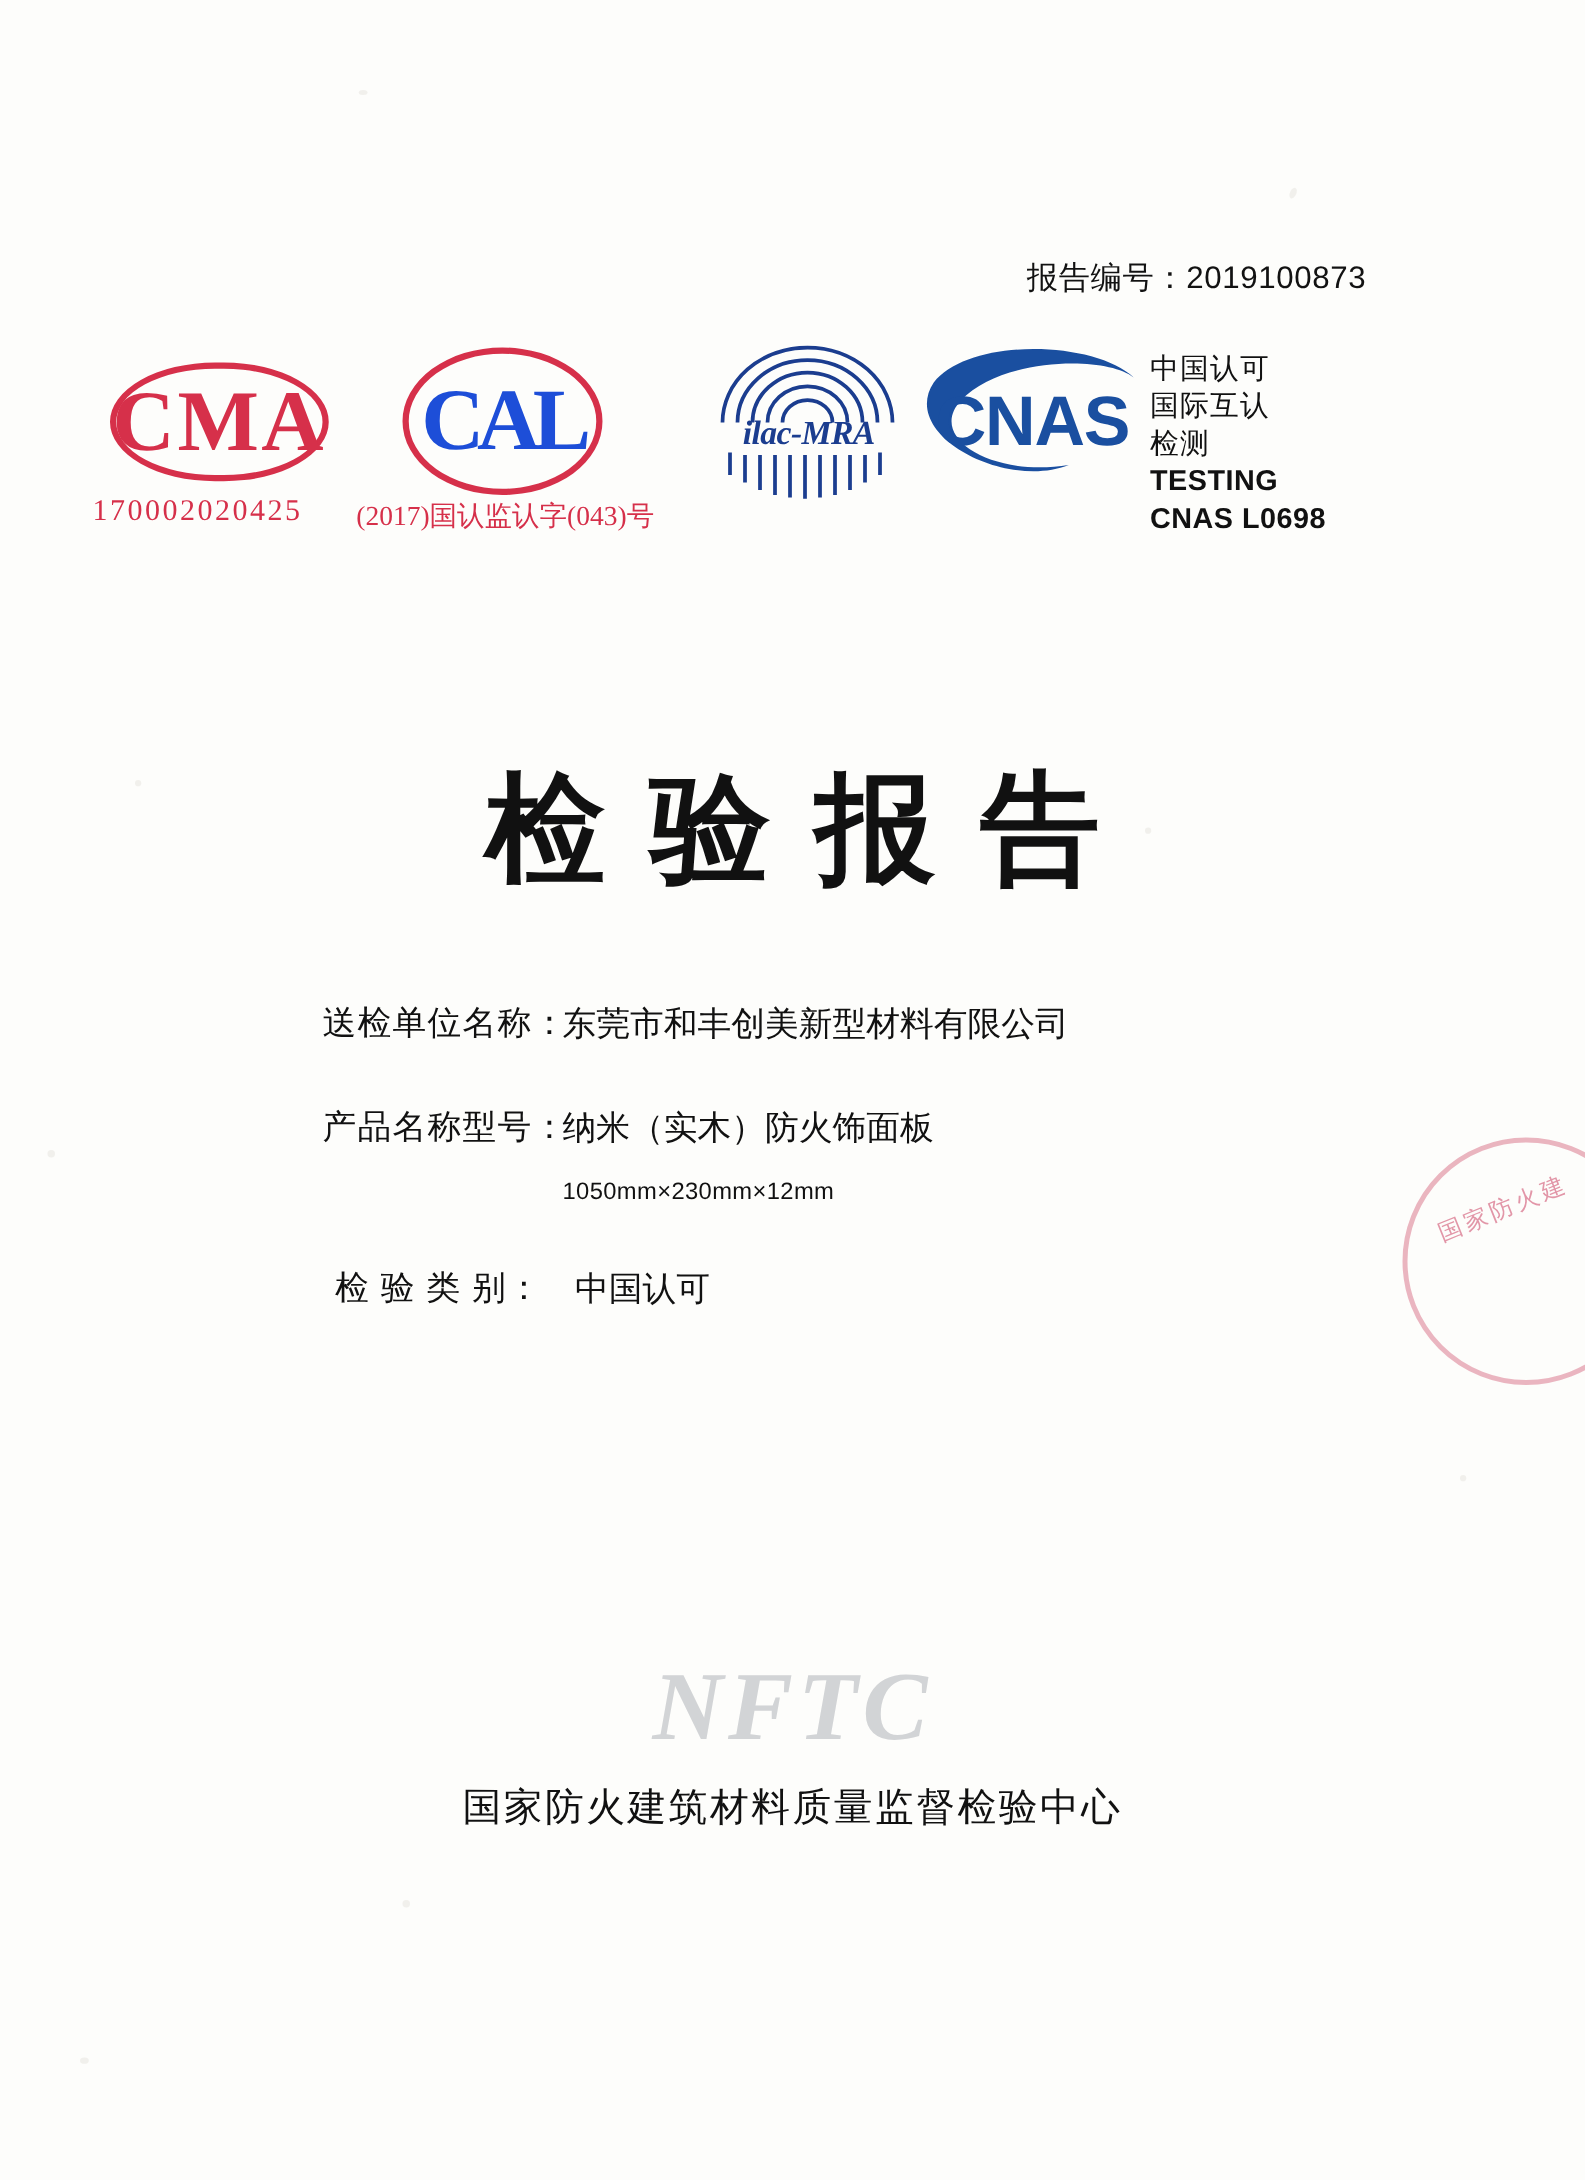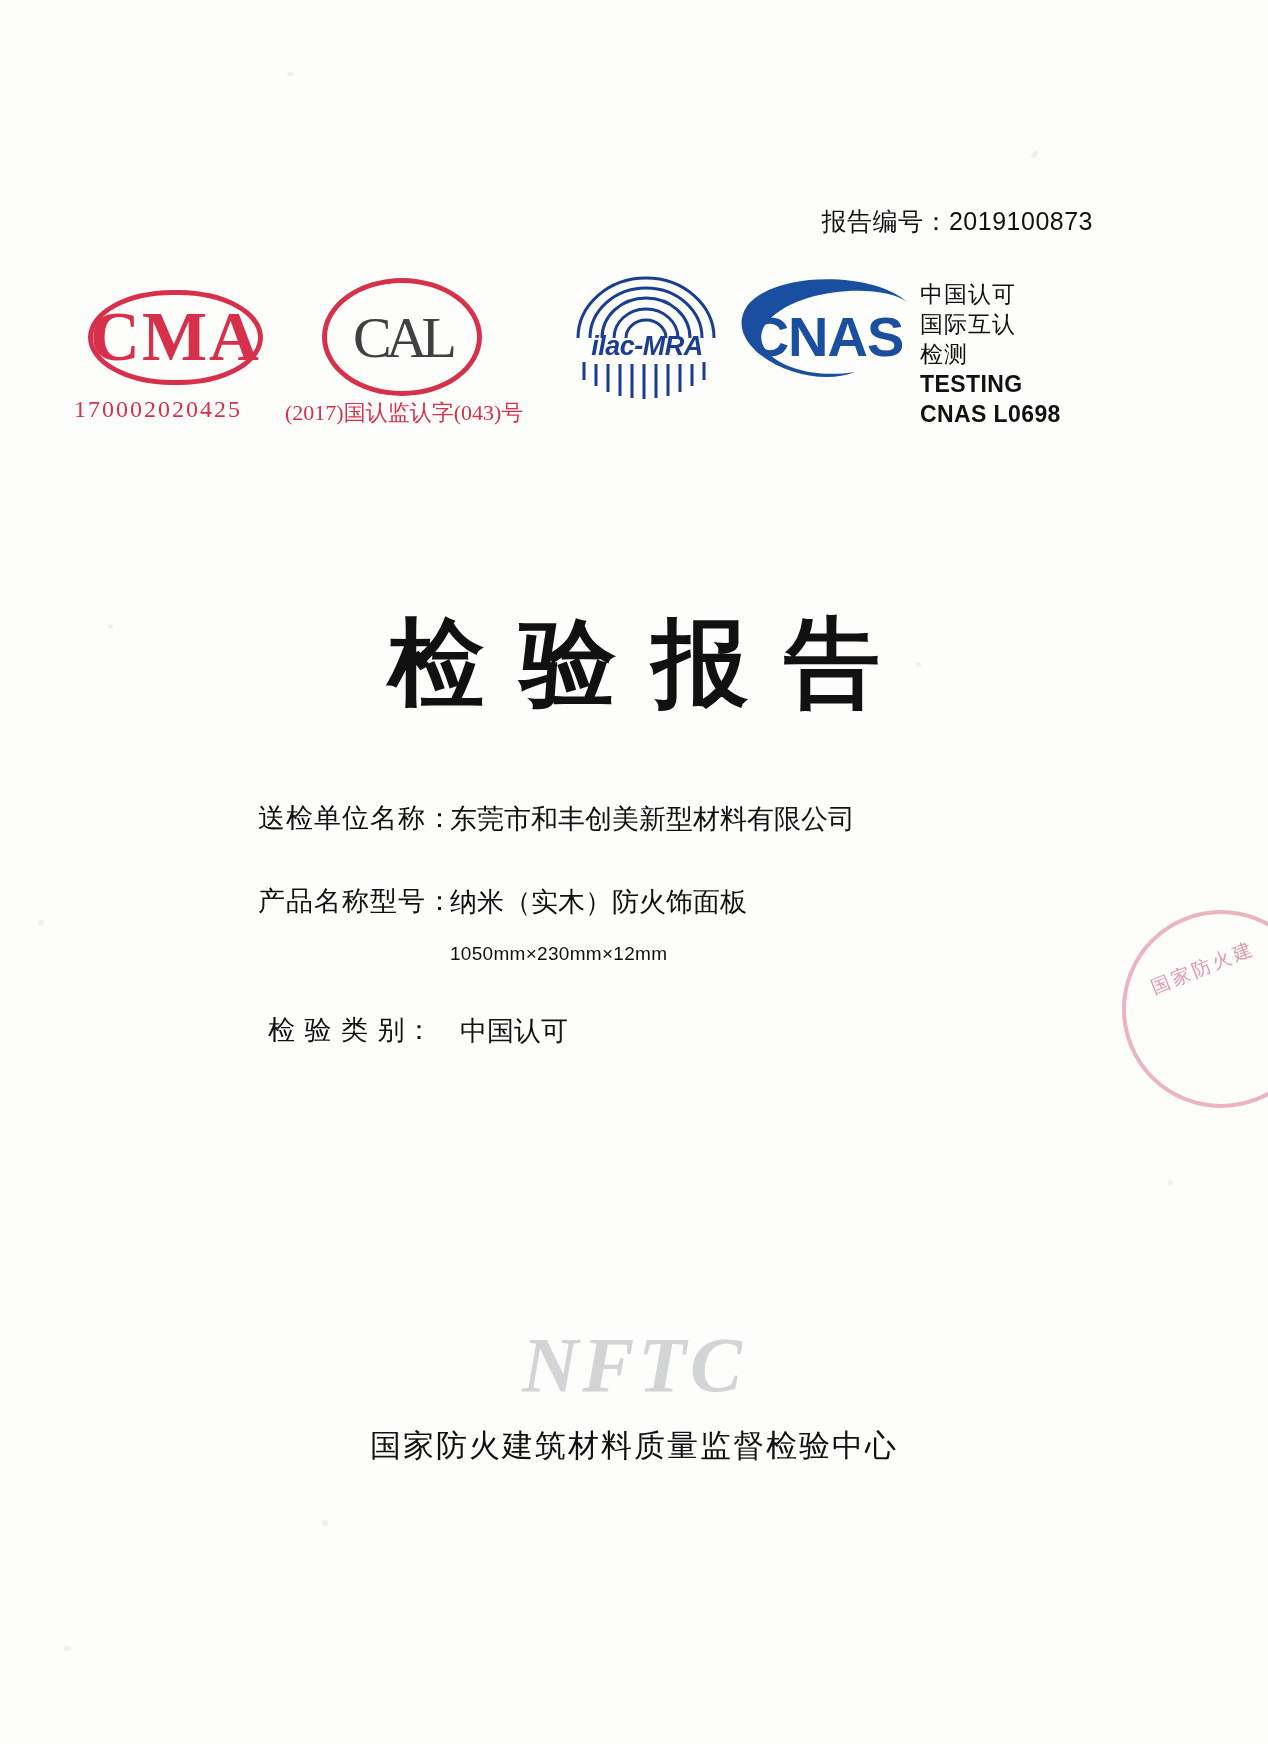--- a/index.html
+++ b/index.html
@@ -99,23 +99,23 @@
     border: 5px solid #d6304a;
     border-radius: 50%;
   }
   .cal-letters {
     position: absolute;
     inset: 0;
     display: flex;
     align-items: center;
     justify-content: center;
     font-family: "Liberation Serif", serif;
-    font-weight: normal;
-    font-size: 58px;
-    color: #404040;
+    font-weight: bold;
+    font-size: 70px;
+    color: #1d4ed8;
     letter-spacing: -6px;
   }
   .cal-num {
     position: absolute;
     left: 285px;
     top: 130px;
     font-family: "Liberation Serif", serif;
     font-size: 22px;
     color: #d6304a;
     white-space: nowrap;
@@ -129,21 +129,21 @@
     width: 172px;
     height: 130px;
   }
   .ilac svg { display: block; }
   .ilac-text {
     position: absolute;
     left: 8px;
     top: 55px;
     width: 158px;
     text-align: center;
-    font-family: Liberation Sans, sans-serif;
+    font-family: Liberation Serif, serif;
     font-weight: bold;
     font-style: italic;
     font-size: 27px;
     color: #1b3d8f;
     letter-spacing: -.5px;
   }
 
   
   .cnas {
     position: absolute;

